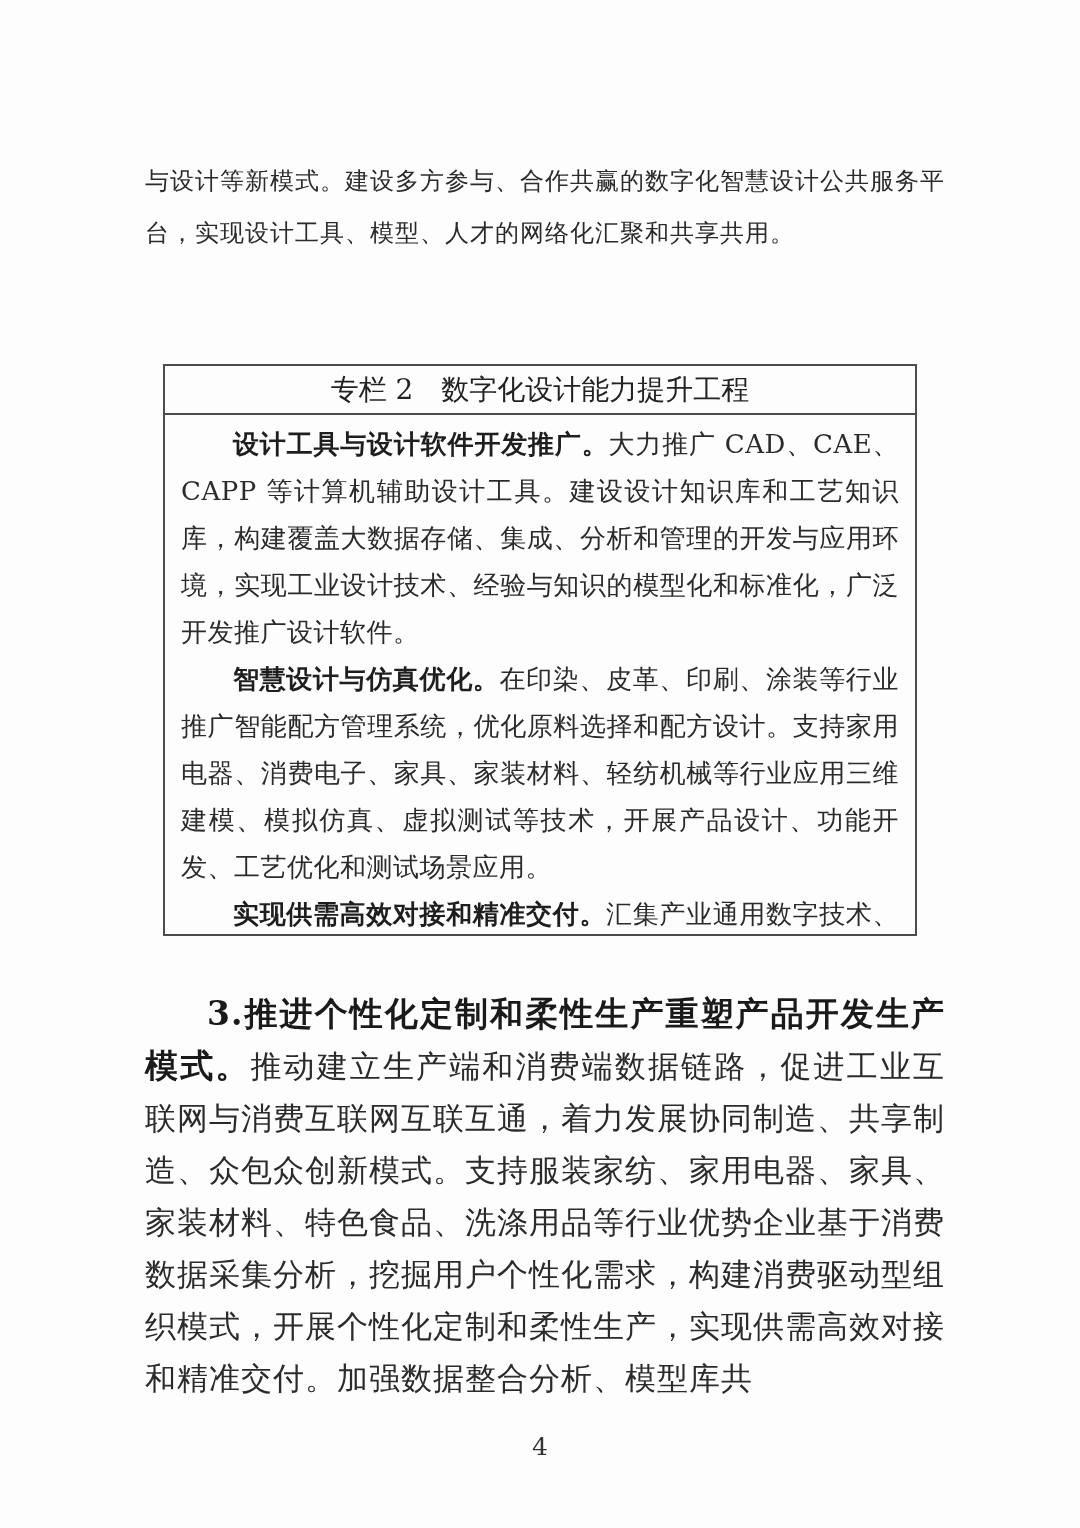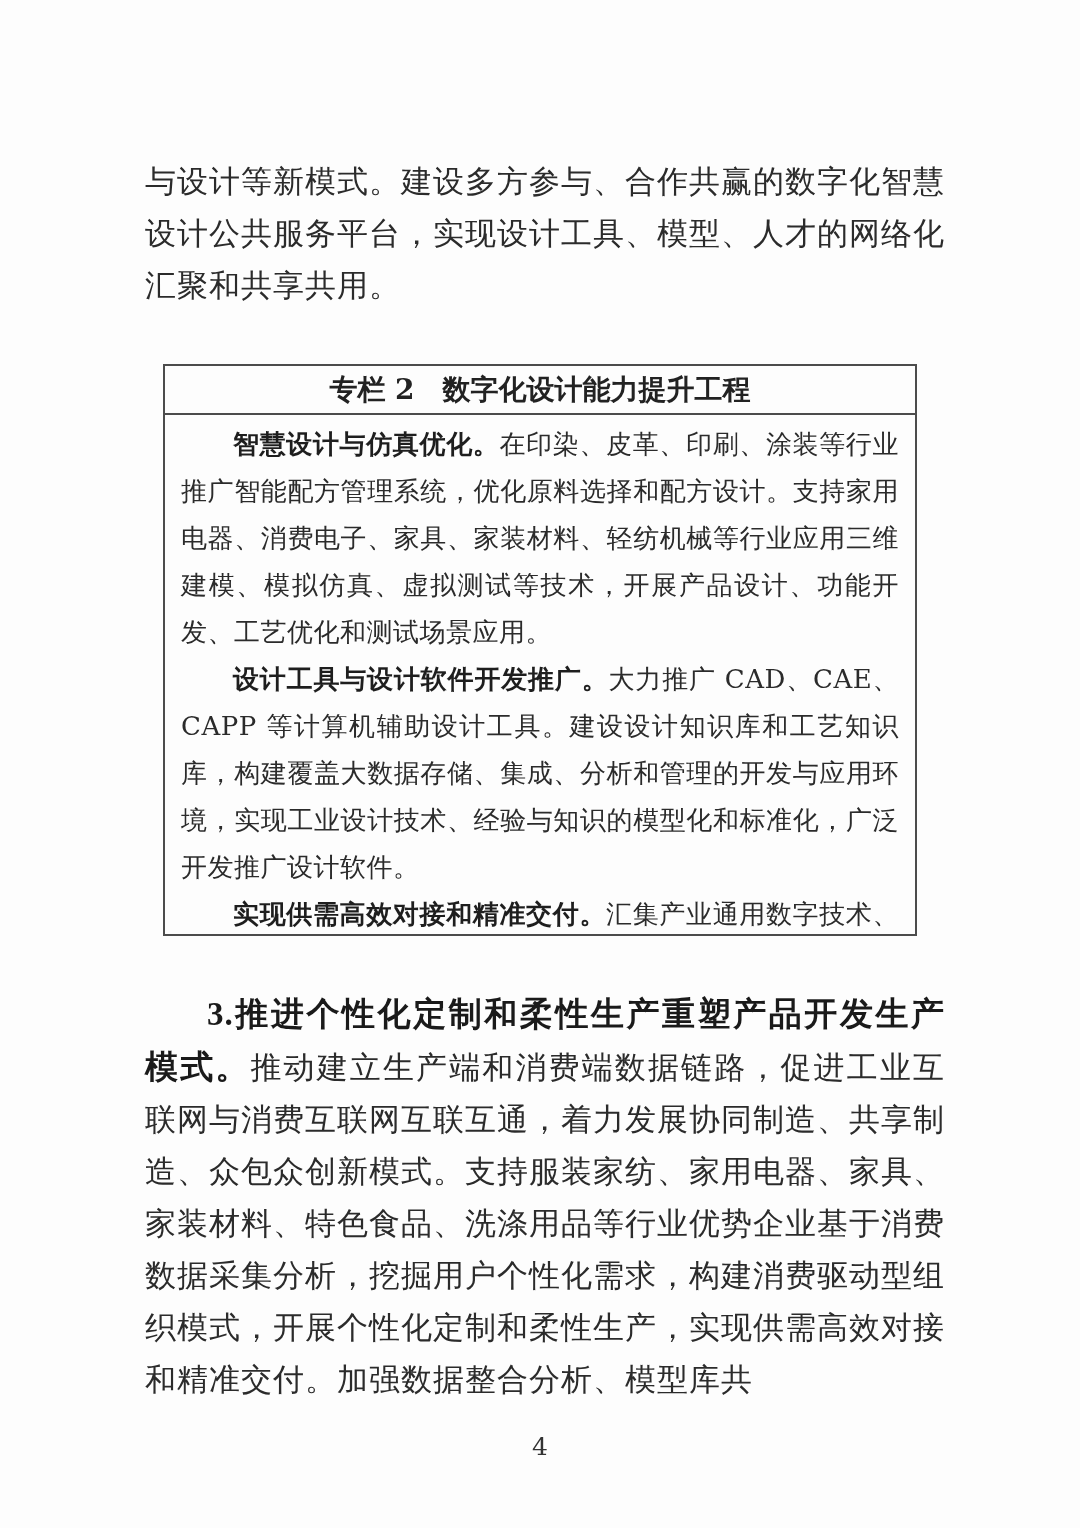--- a/index.html
+++ b/index.html
@@ -21,21 +21,21 @@
     background: #fdfdfd;
     box-sizing: border-box;
   }
   .body-col {
     position: absolute;
     left: 145px;
     width: 800px;
   }
   .intro-paragraph {
     top: 155px;
-    font-size: 31px;
+    font-size: 24px;
     line-height: 52px;
     text-align: justify;
     letter-spacing: 1px;
     margin: 0;
   }
   .column-box {
     position: absolute;
     left: 163px;
     top: 364px;
     width: 754px;
@@ -44,21 +44,21 @@
     box-sizing: border-box;
     background: #fdfdfd;
     overflow: hidden;
   }
   .box-title-row {
     height: 47px;
     border-bottom: 2px solid #4c4c4c;
     text-align: center;
     line-height: 47px;
     font-size: 28px;
-    font-weight: bold;
+    font-weight: normal;
     color: #222222;
   }
   .box-body {
     padding: 6px 16px 0 16px;
   }
   .box-paragraph {
     margin: 0;
     font-size: 26px;
     line-height: 47px;
     text-align: justify;
@@ -69,21 +69,20 @@
     font-weight: bold;
     color: #1e1e1e;
   }
   .section-paragraph {
     top: 988px;
     font-size: 31px;
     line-height: 52px;
     text-align: justify;
     letter-spacing: 1px;
     margin: 0;
-    font-family: Liberation Serif, serif;
   }
   .section-lead {
     font-weight: bold;
     font-size: 33px;
     color: #1a1a1a;
   }
   .section-paragraph .indent {
     display: inline-block;
     width: 2em;
   }
@@ -100,22 +99,22 @@
 </head>
 <body>
 
 <div class="page">
 
   <p class="body-col intro-paragraph">与设计等新模式。建设多方参与、合作共赢的数字化智慧设计公共服务平台，实现设计工具、模型、人才的网络化汇聚和共享共用。</p>
 
   <div class="column-box">
     <div class="box-title-row">专栏 2　数字化设计能力提升工程</div>
     <div class="box-body">
+      <p class="box-paragraph"><span class="box-lead">设计工具与设计软件开发推广。</span><span>大力推广 CAD、CAE、CAPP 等计算机辅助设计工具。建设设计知识库和工艺知识库，构建覆盖大数据存储、集成、分析和管理的开发与应用环境，实现工业设计技术、经验与知识的模型化和标准化，广泛开发推广设计软件。</span></p>
       <p class="box-paragraph"><span class="box-lead">智慧设计与仿真优化。</span><span>在印染、皮革、印刷、涂装等行业推广智能配方管理系统，优化原料选择和配方设计。支持家用电器、消费电子、家具、家装材料、轻纺机械等行业应用三维建模、模拟仿真、虚拟测试等技术，开展产品设计、功能开发、工艺优化和测试场景应用。</span></p>
-      <p class="box-paragraph"><span class="box-lead">设计工具与设计软件开发推广。</span><span>大力推广 CAD、CAE、CAPP 等计算机辅助设计工具。建设设计知识库和工艺知识库，构建覆盖大数据存储、集成、分析和管理的开发与应用环境，实现工业设计技术、经验与知识的模型化和标准化，广泛开发推广设计软件。</span></p>
       <p class="box-paragraph"><span class="box-lead">实现供需高效对接和精准交付。</span><span>汇集产业通用数字技术、专业设计软件和设计师资源，建立具有云端化、智能化、集成化等特征的数字化设计公共服务平台，加强设计与产品需求对接，支持用户参与设计。</span></p>
     </div>
   </div>
 
   <p class="body-col section-paragraph"><span class="indent"></span><span class="section-lead">3.推进个性化定制和柔性生产重塑产品开发生产模式。</span><span>推动建立生产端和消费端数据链路，促进工业互联网与消费互联网互联互通，着力发展协同制造、共享制造、众包众创新模式。支持服装家纺、家用电器、家具、家装材料、特色食品、洗涤用品等行业优势企业基于消费数据采集分析，挖掘用户个性化需求，构建消费驱动型组织模式，开展个性化定制和柔性生产，实现供需高效对接和精准交付。加强数据整合分析、模型库共</span></p>
 
   <div class="page-number">4</div>
 
 </div>
 

